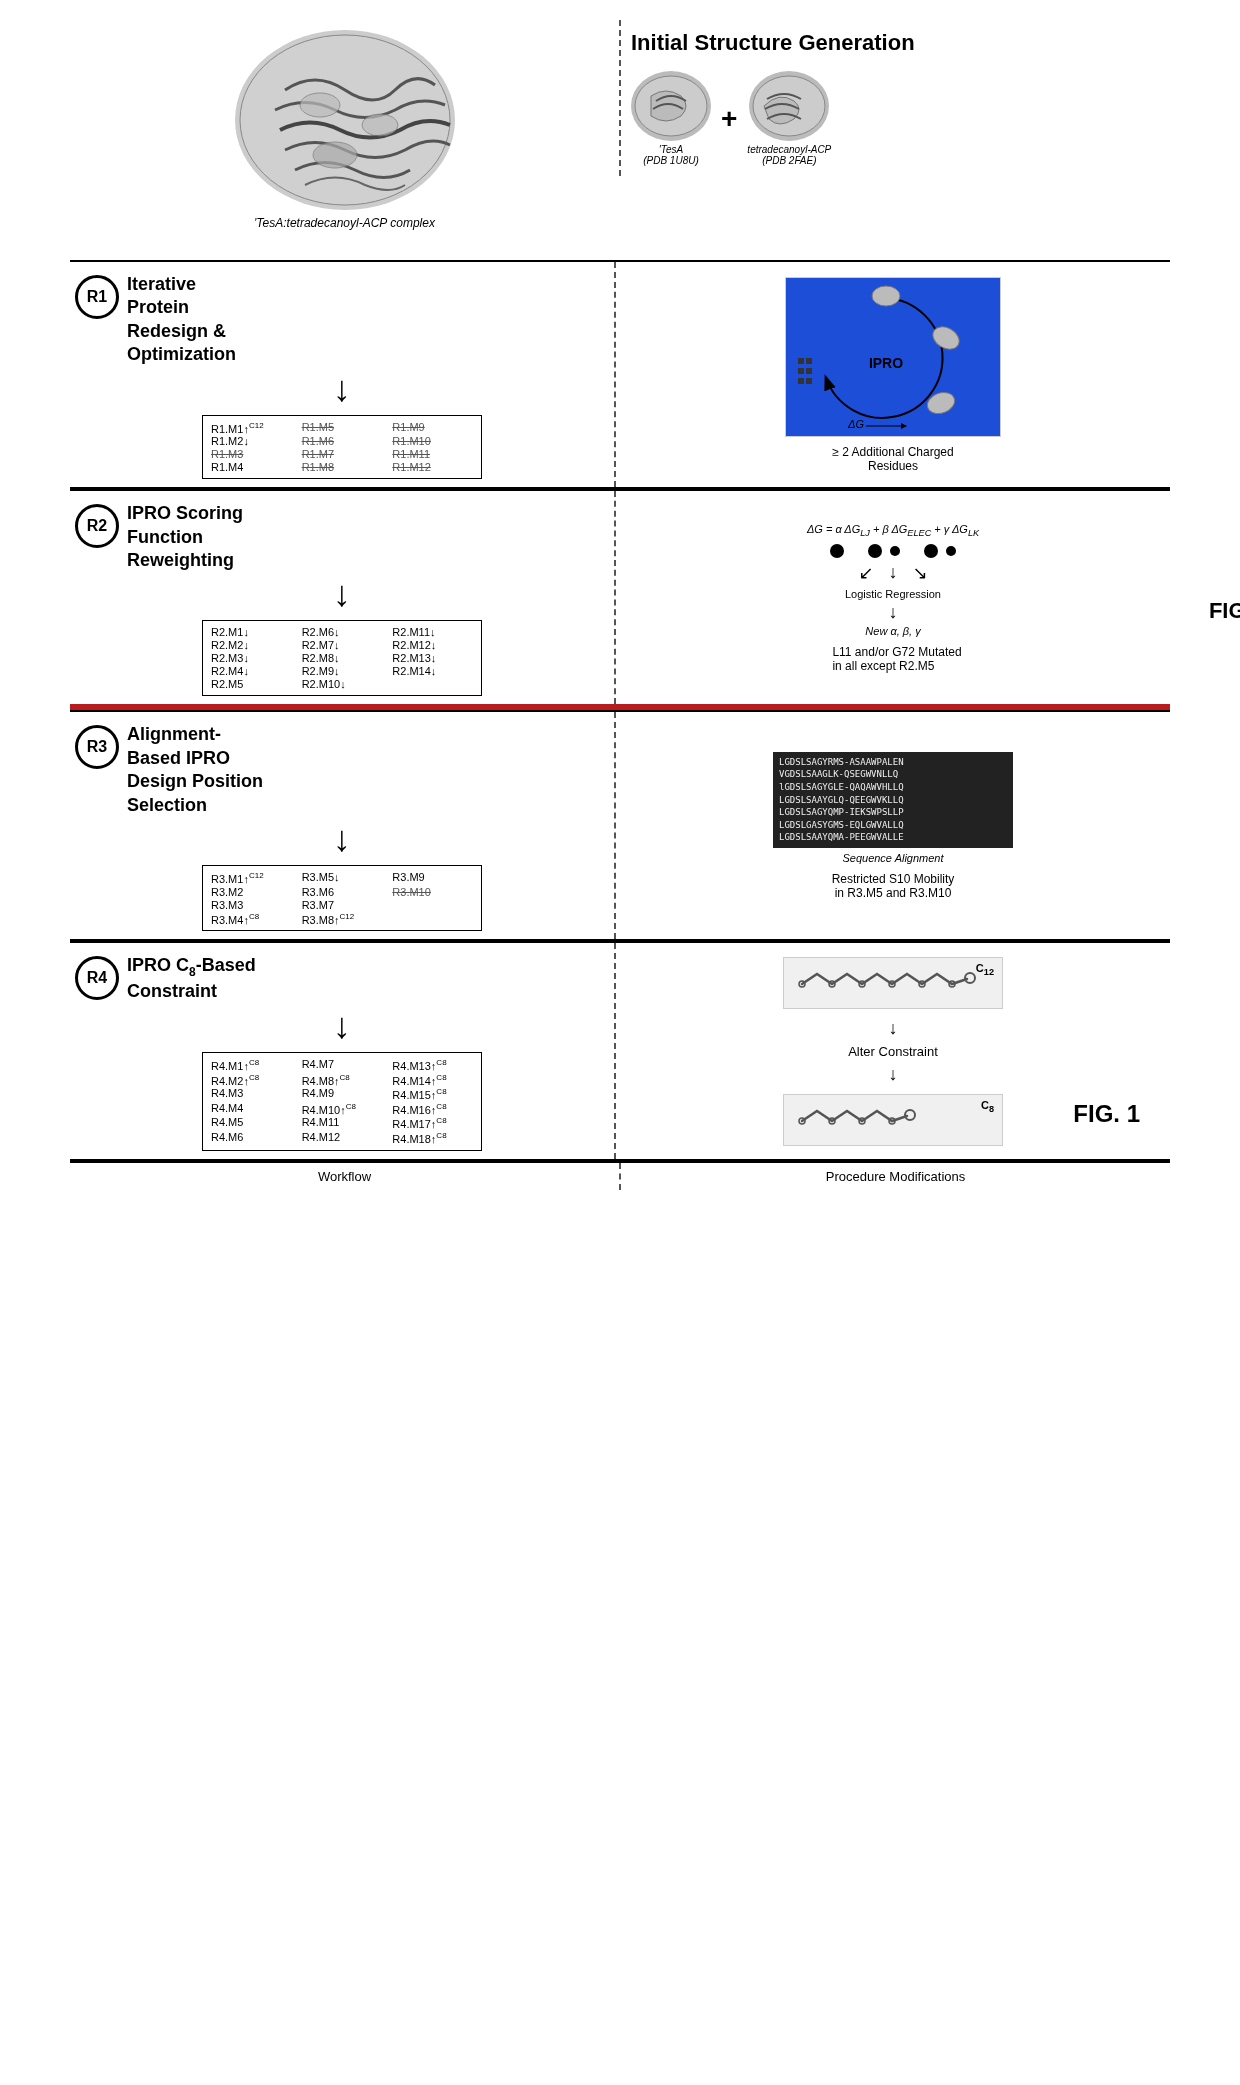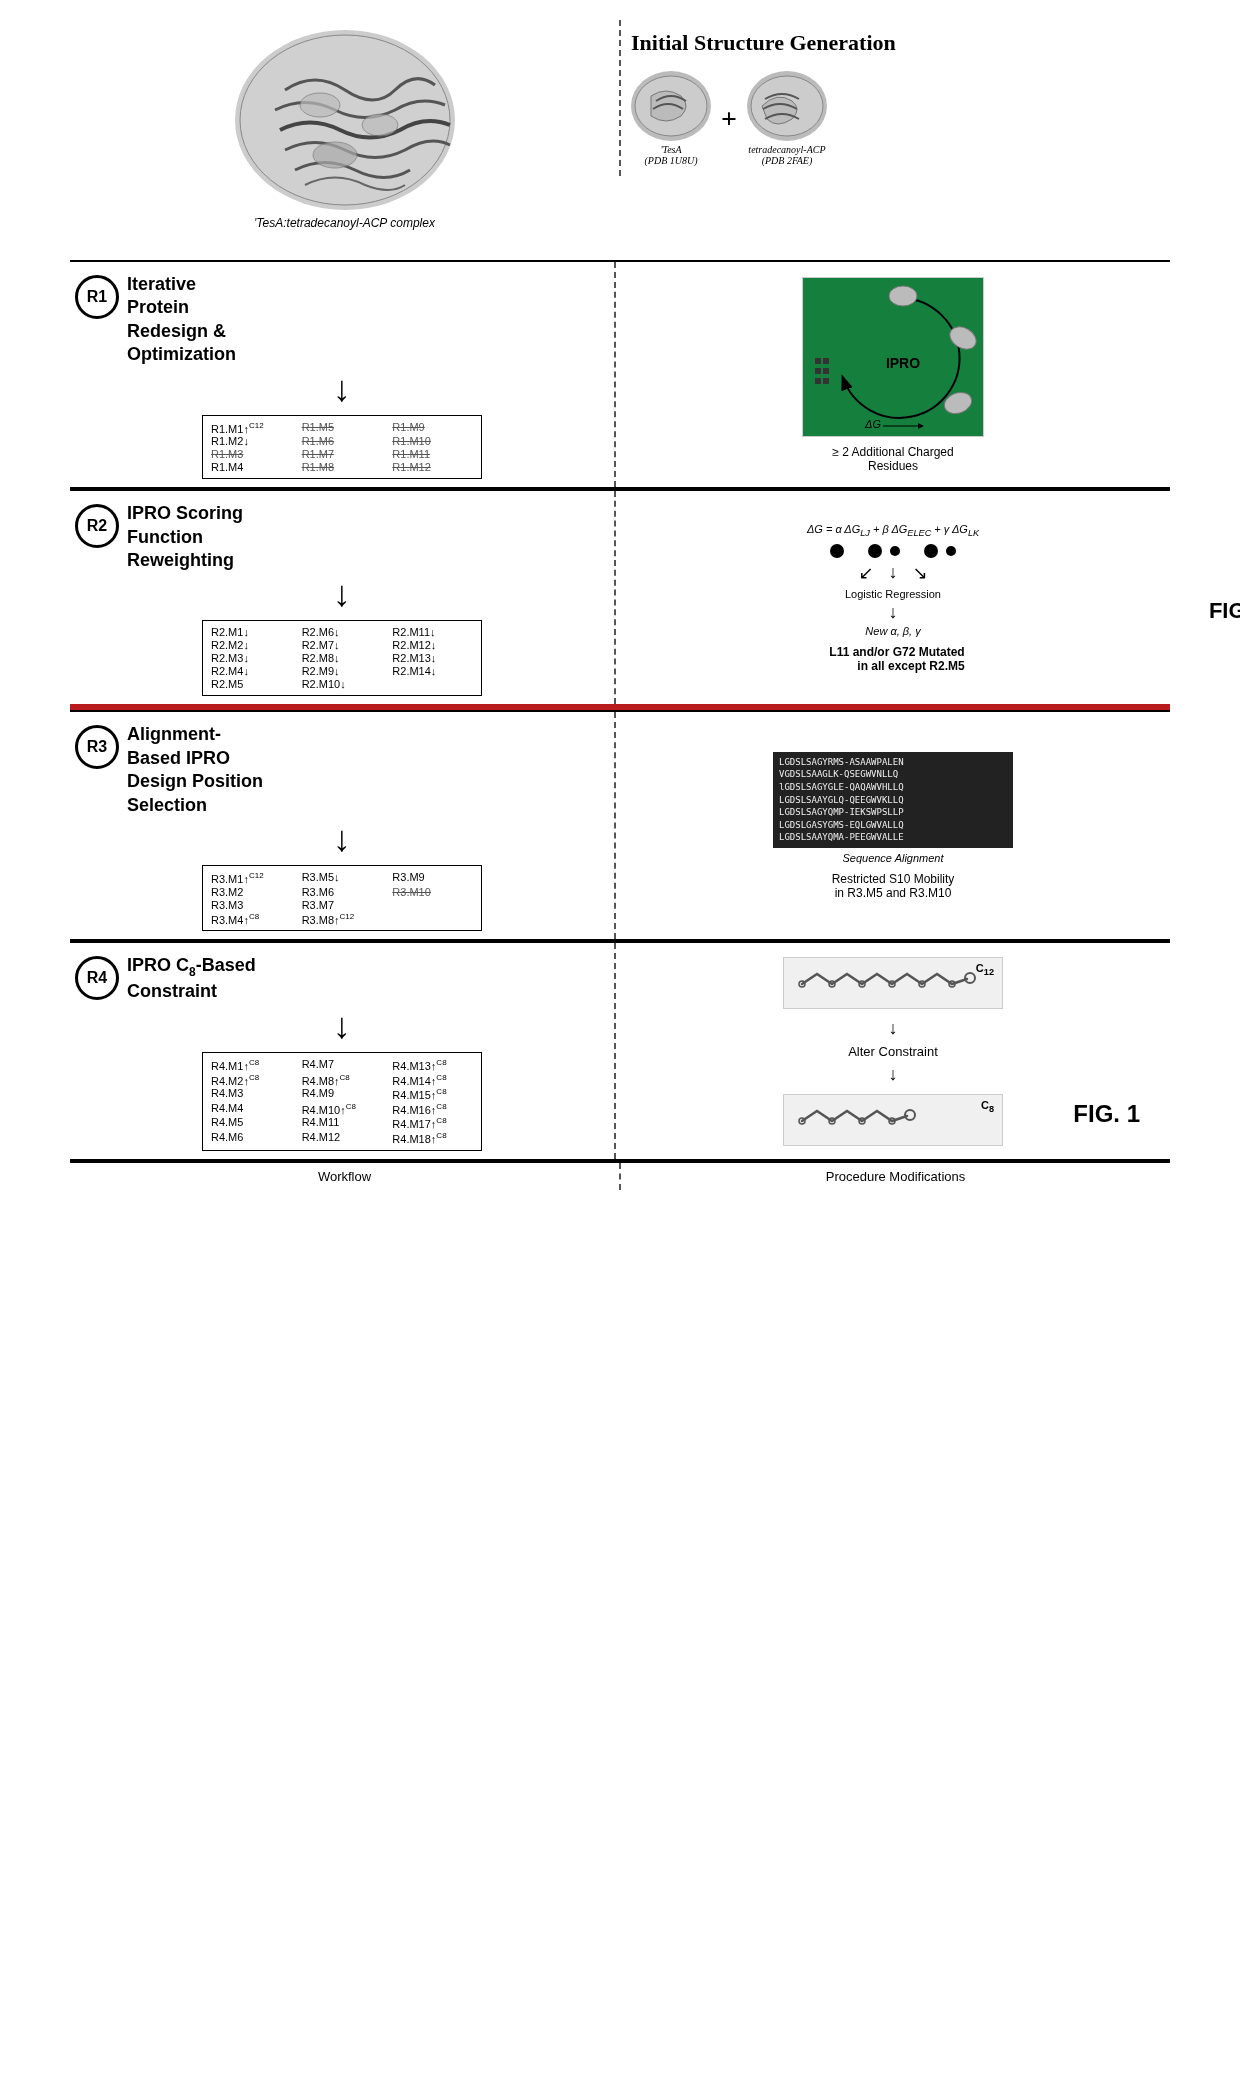--- a/index.html
+++ b/index.html
@@ -44,21 +44,20 @@
       align-items: center;
       padding: 10px;
     }
     .top-right {
       flex: 1;
       display: flex;
       flex-direction: column;
       align-items: flex-start;
       padding: 10px;
       border-left: 2px dashed #555;
-      font-family: Liberation Serif, serif;
     }
     .protein-image {
       width: 220px;
       height: 180px;
       background: #ccc;
       border-radius: 50%;
       display: flex;
       align-items: center;
       justify-content: center;
       overflow: hidden;
@@ -361,21 +360,21 @@
           <div class="mutation-item strikethrough">R1.M3</div>
           <div class="mutation-item strikethrough">R1.M7</div>
           <div class="mutation-item strikethrough">R1.M11</div>
           <div class="mutation-item">R1.M4</div>
           <div class="mutation-item strikethrough">R1.M8</div>
           <div class="mutation-item strikethrough">R1.M12</div>
         </div>
       </div>
       <div class="row-right">
 
-        <div style="width:182px; height:160px; position:relative; border:1px solid #ccc; background:#15803d; margin-bottom: 8px;">
+        <div style="width:216px; height:160px; position:relative; border:1px solid #ccc; background:#1d4ed8; margin-bottom: 8px;">
           <svg viewBox="0 0 200 160" width="200" height="160">
 
             <path d="M100 20 A60 60 0 1 1 40 100" stroke="#000" stroke-width="2" fill="none" marker-end="url(#arrow)"></path>
             <defs>
               <marker id="arrow" markerWidth="8" markerHeight="8" refX="6" refY="3" orient="auto">
                 <path d="M0,0 L0,6 L8,3 z" fill="#000"></path>
               </marker>
             </defs>
 
             <text x="100" y="90" text-anchor="middle" font-size="14" font-weight="bold" fill="#000">IPRO</text>
@@ -446,21 +445,21 @@
 
           <div style="display:flex; gap:15px; font-size:18px; margin-bottom:4px;">
             <span>↙</span>
             <span>↓</span>
             <span>↘</span>
           </div>
           <div class="lr-label">Logistic Regression</div>
           <div style="font-size:18px; margin:2px;">↓</div>
           <div class="new-params">New α, β, γ</div>
         </div>
-        <div style="font-size:12px; text-align:right; margin-top:8px; font-weight:bold;margin-left:8px;">L11 and/or G72 Mutated<br>in all except R2.M5</div>
+        <div style="font-size:12px; text-align:left; margin-top:8px; font-weight:normal;margin-left:8px;">L11 and/or G72 Mutated<br>in all except R2.M5</div>
       </div>
 
       <div style="position:absolute; right:-100px; top:50%; font-size:22px; font-weight:bold;">FIG. 1</div>
     </div>
 
     <div class="row-section" style="border-top: 2px solid #000; border-bottom: 2px solid #000;">
       <div class="row-left">
         <div class="round-label-row">
           <div class="round-badge">R3</div>
           <div class="round-title">Alignment-<br>Based IPRO<br>Design Position<br>Selection</div>

